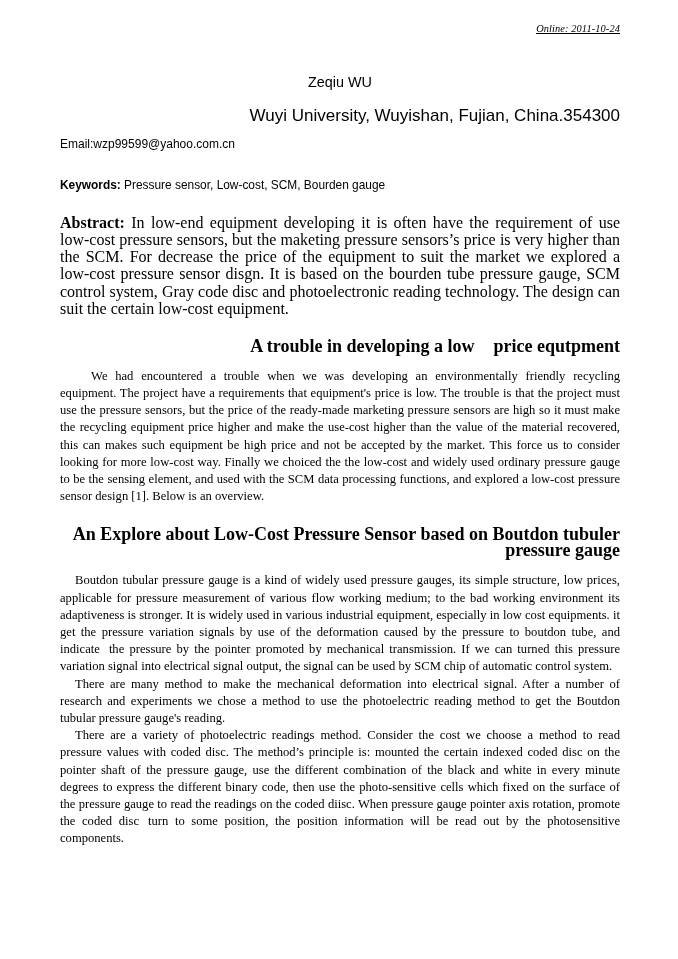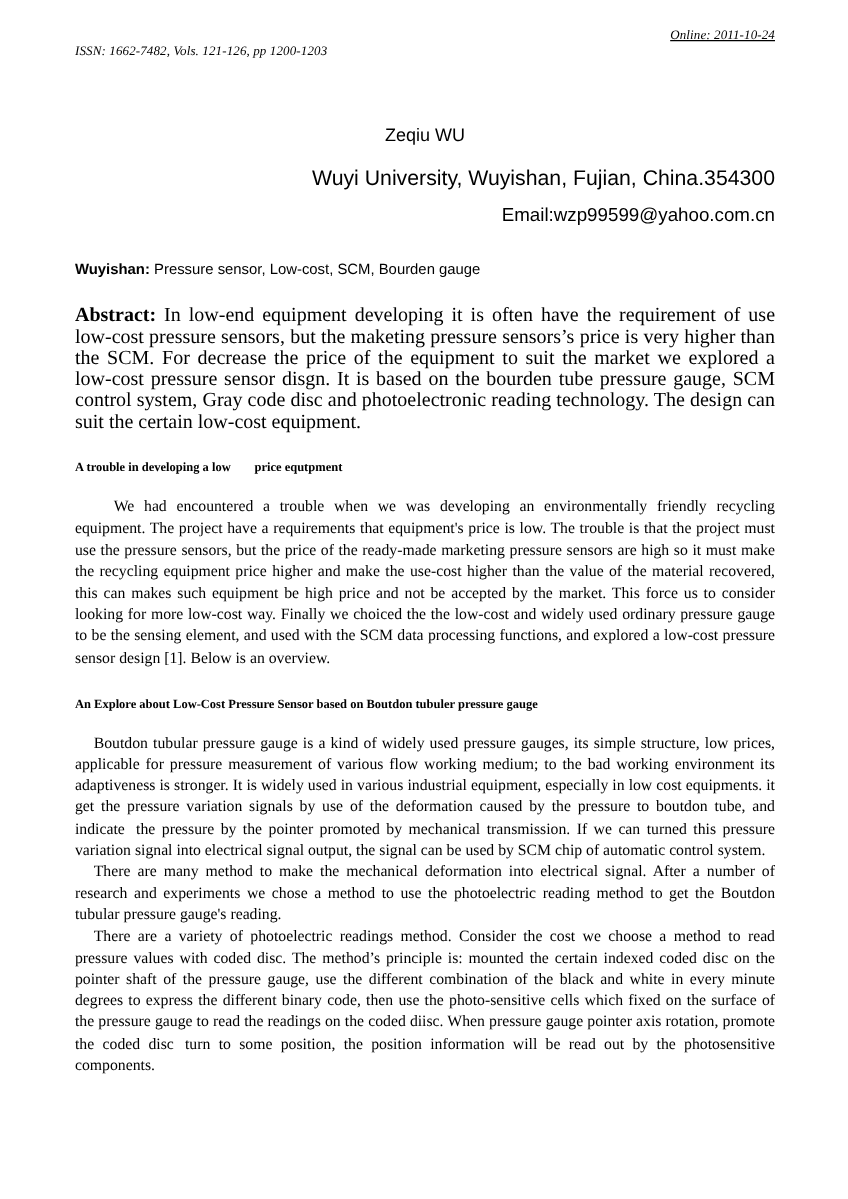--- a/index.html
+++ b/index.html
@@ -60,22 +60,22 @@
     margin-top: 39px;
   }
   .affiliation {
     font-family: "Liberation Sans", "DejaVu Sans", sans-serif;
     font-size: 17px;
     text-align: right;
     margin-top: 16px;
   }
   .email {
     font-family: "Liberation Sans", "DejaVu Sans", sans-serif;
-    font-size: 15px;
-    text-align: right;
+    font-size: 12px;
+    text-align: left;
     margin-top: 11px;
   }
 
   
   .keywords {
     font-family: "Liberation Sans", "DejaVu Sans", sans-serif;
     font-size: 11.9px;
     margin-top: 27px;
     text-align: left;
   }
@@ -88,25 +88,25 @@
     font-size: 16px;
     line-height: 17.1px;
     text-align: justify;
     text-justify: inter-word;
     margin-top: 22px;
   }
   .abstract .lead { font-weight: bold; }
 
   
   h2.section {
-    font-size: 10px;
+    font-size: 18px;
     font-weight: bold;
     margin: 21px 0 0 0;
     line-height: 16px;
-    text-align: left;
+    text-align: right;
   }
   h2.section .gap { display: inline-block; width: 19px; }
 
   
   p.body {
     font-size: 12.6px;
     line-height: 17.2px;
     text-align: justify;
     text-justify: inter-word;
     margin: 0;
@@ -116,33 +116,32 @@
   p.indent-sm { text-indent: 15px; }
   .wordgap { display: inline-block; width: 9px; }
 </style>
 </head>
 <body>
 
 <div class="page">
 
   <div class="masthead">
     <div class="masthead-left">
-      <div>ISSN: 1662-7482, Vols. 121-126, pp 1200-1203</div>
     </div>
     <div class="masthead-right">Online: 2011-10-24</div>
   </div>
 
 
   <div class="author">Zeqiu WU</div>
 
   <div class="affiliation">Wuyi University, Wuyishan, Fujian, China.354300</div>
 
   <div class="email">Email:wzp99599@yahoo.com.cn</div>
 
-  <div class="keywords"><span class="lead">Wuyishan:</span> <span>Pressure sensor, Low-cost, SCM, Bourden gauge</span></div>
+  <div class="keywords"><span class="lead">Keywords:</span> <span>Pressure sensor, Low-cost, SCM, Bourden gauge</span></div>
 
   <div class="abstract"><span class="lead">Abstract:</span> <span>In low-end equipment developing it is often have the requirement of use low-cost pressure sensors, but the maketing pressure sensors’s price is very higher than the SCM. For decrease the price of the equipment to suit the market we explored a low-cost pressure sensor disgn. It is based on the bourden tube pressure gauge, SCM control system, Gray code disc and photoelectronic reading technology. The design can suit the certain low-cost equipment.</span></div>
 
   <h2 class="section"><span>A trouble in developing a low</span><span class="gap"></span><span>price equtpment</span></h2>
 
   <p class="body first-after-head indent-lg">We had encountered a trouble when we was developing an environmentally friendly recycling equipment. The project have a requirements that equipment's price is low. The trouble is that the project must use the pressure sensors, but the price of the ready-made marketing pressure sensors are high so it must make the recycling equipment price higher and make the use-cost higher than the value of the material recovered, this can makes such equipment be high price and not be accepted by the market. This force us to consider looking for more low-cost way. Finally we choiced the the low-cost and widely used ordinary pressure gauge to be the sensing element, and used with the SCM data processing functions, and explored a low-cost pressure sensor design [1]. Below is an overview.</p>
 
   <h2 class="section">An Explore about Low-Cost Pressure Sensor based on Boutdon tubuler pressure gauge</h2>
 
   <p class="body first-after-head indent-sm"><span>Boutdon tubular pressure gauge is a kind of widely used pressure gauges, its simple structure, low prices, applicable for pressure measurement of various flow working medium; to the bad working environment its adaptiveness is stronger. It is widely used in various industrial equipment, especially in low cost equipments. it get the pressure variation signals by use of the deformation caused by the pressure to boutdon tube, and indicate</span><span class="wordgap"></span><span>the pressure by the pointer promoted by mechanical transmission. If we can turned this pressure variation signal into electrical signal output, the signal can be used by SCM chip of automatic control system.</span></p>

